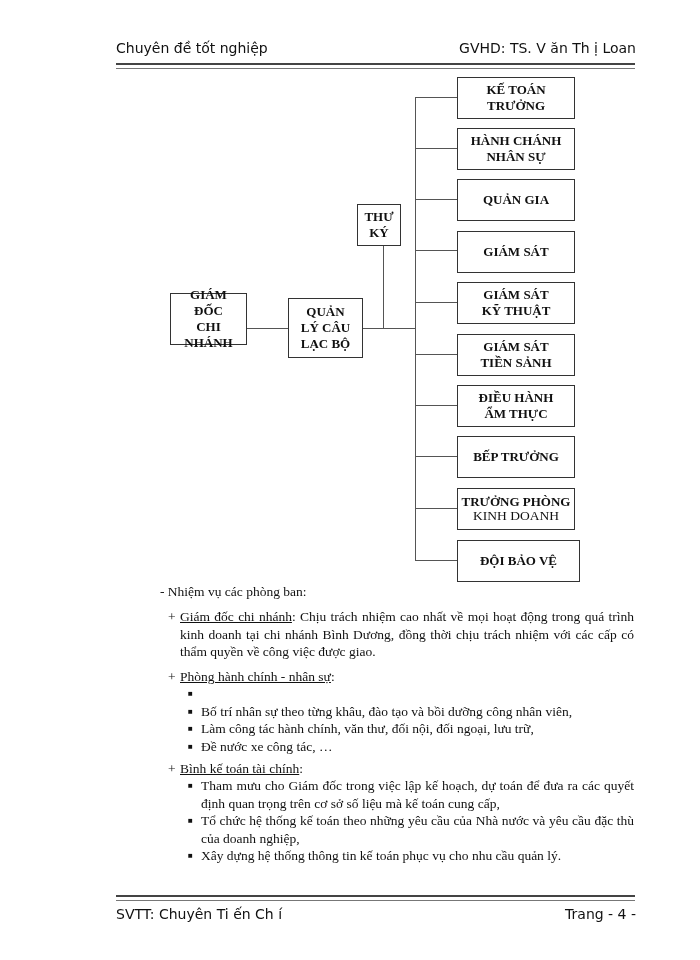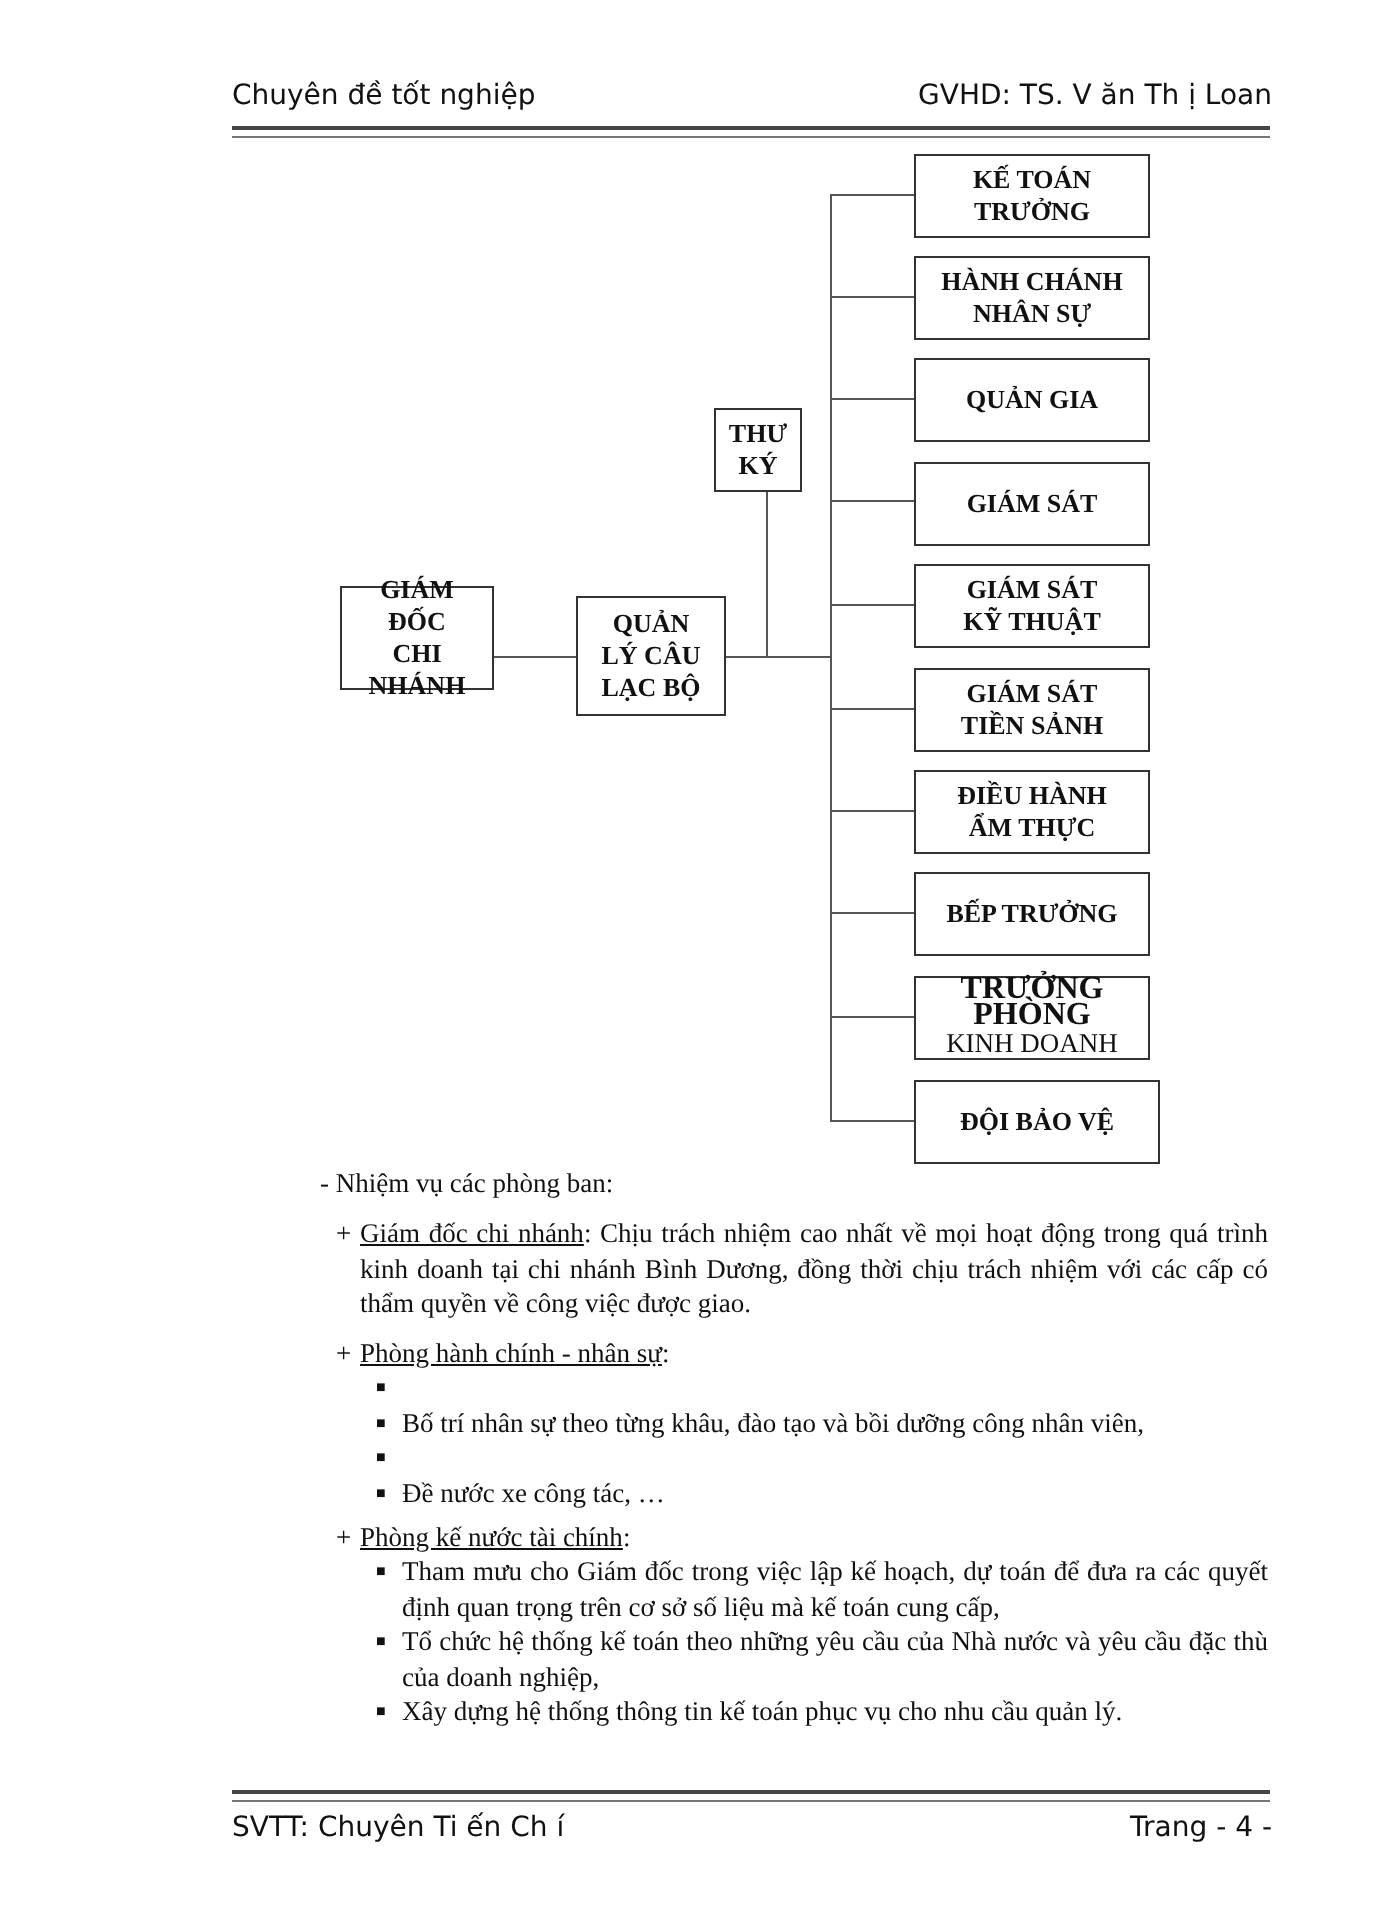--- a/index.html
+++ b/index.html
@@ -65,21 +65,21 @@
   <div class="box" style="left:457px; top:179px; width:118px; height:42px;">QUẢN GIA</div>
   <div class="box" style="left:457px; top:231px; width:118px; height:42px;">GIÁM SÁT</div>
   <div class="box" style="left:457px; top:282px; width:118px; height:42px;">GIÁM SÁT
 KỸ THUẬT</div>
   <div class="box" style="left:457px; top:334px; width:118px; height:42px;">GIÁM SÁT
 TIỀN SẢNH</div>
   <div class="box" style="left:457px; top:385px; width:118px; height:42px;">ĐIỀU HÀNH
 ẨM THỰC</div>
   <div class="box" style="left:457px; top:436px; width:118px; height:42px;">BẾP TRƯỞNG</div>
   <div class="box" style="left:457px; top:488px; width:118px; height:42px; flex-direction:column;">
-    <span class="small" style="font-size:16px; line-height:13px;">TRƯỞNG PHÒNG</span>
+    <span class="small" style="font-size:13px; line-height:13px;">TRƯỞNG PHÒNG</span>
     <span style="font-size:13.5px; line-height:16px; font-weight:normal;">KINH DOANH</span>
   </div>
   <div class="box" style="left:457px; top:540px; width:123px; height:42px;">ĐỘI BẢO VỆ</div>
 </div>
 
 <div class="txt" style="left:160px; top:583px;">- Nhiệm vụ các phòng ban:</div>
 
 <div class="txt" style="left:168px; top:608px; width:12px;">+</div>
 <div class="txt just" style="left:180px; top:608px; width:454px;">
   <span class="u">Giám đốc chi nhánh</span><span>: Chịu trách nhiệm cao nhất về mọi hoạt động trong quá trình kinh doanh tại chi nhánh Bình Dương, đồng thời chịu trách nhiệm với các cấp có thẩm quyền về công việc được giao.</span>
@@ -92,30 +92,31 @@
 <div class="txt" style="left:188px; top:685px; width:450px;">
   <div class="bullet-row">
       <span class="bullet">■</span>
     </div>
   <div class="bullet-row">
       <span class="bullet">■</span>
       <span>Bố trí nhân sự theo từng khâu, đào tạo và bồi dưỡng công nhân viên,</span>
     </div>
   <div class="bullet-row">
       <span class="bullet">■</span>
+      <span>Làm công tác hành chính, văn thư, đối nội, đối ngoại, lưu trữ,</span>
     </div>
   <div class="bullet-row">
       <span class="bullet">■</span>
       <span>Đề nước xe công tác, …</span>
     </div>
 </div>
 
 <div class="txt" style="left:168px; top:760px; width:12px;">+</div>
 <div class="txt" style="left:180px; top:760px;">
-  <span class="u">Phòng kế nước tài chính</span><span>:</span>
+  <span class="u">Bình kế toán tài chính</span><span>:</span>
 </div>
 <div class="txt just" style="left:188px; top:777px; width:446px;">
   <div class="bullet-row">
       <span class="bullet">■</span>
       <span class="just" style="flex:1;">Tham mưu cho Giám đốc trong việc lập kế hoạch, dự toán để đưa ra các quyết định quan trọng trên cơ sở số liệu mà kế toán cung cấp,</span>
     </div>
   <div class="bullet-row">
       <span class="bullet">■</span>
       <span class="just" style="flex:1;">Tổ chức hệ thống kế toán theo những yêu cầu của Nhà nước và yêu cầu đặc thù của doanh nghiệp,</span>
     </div>

